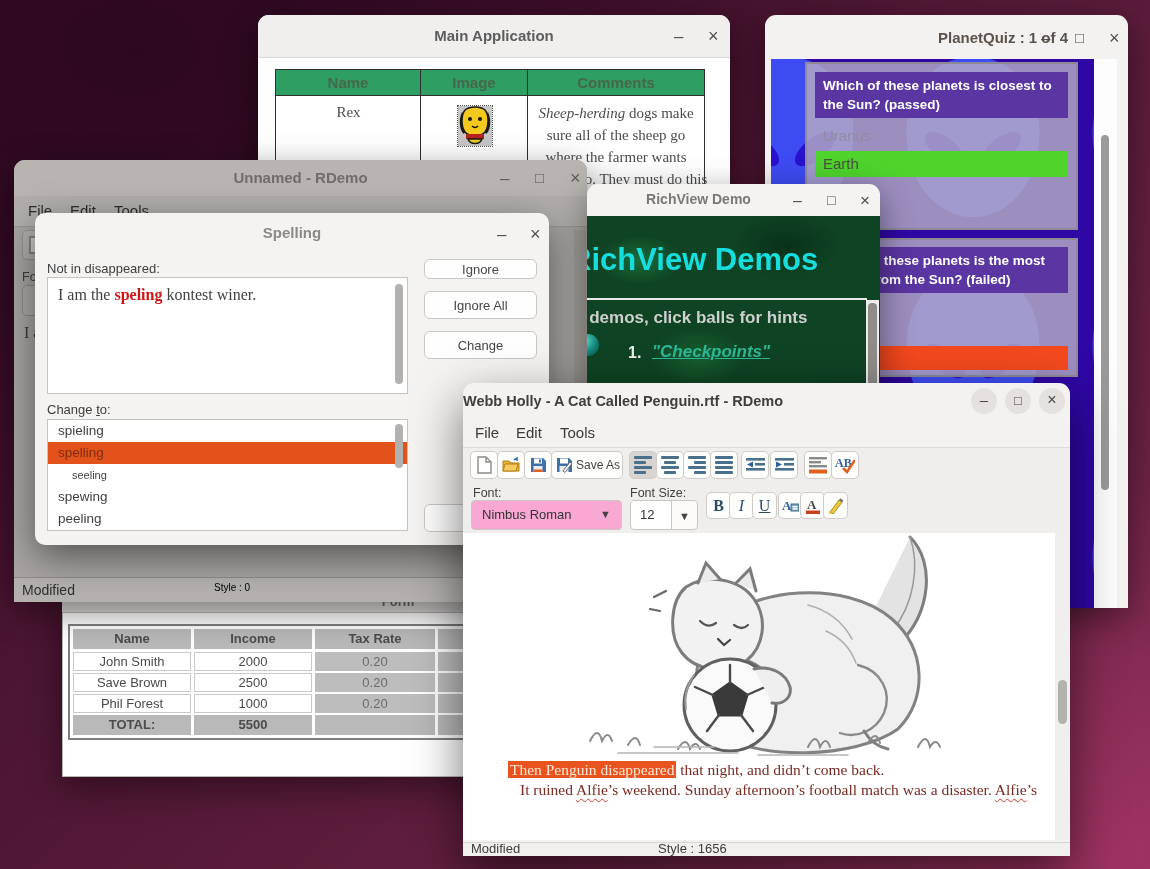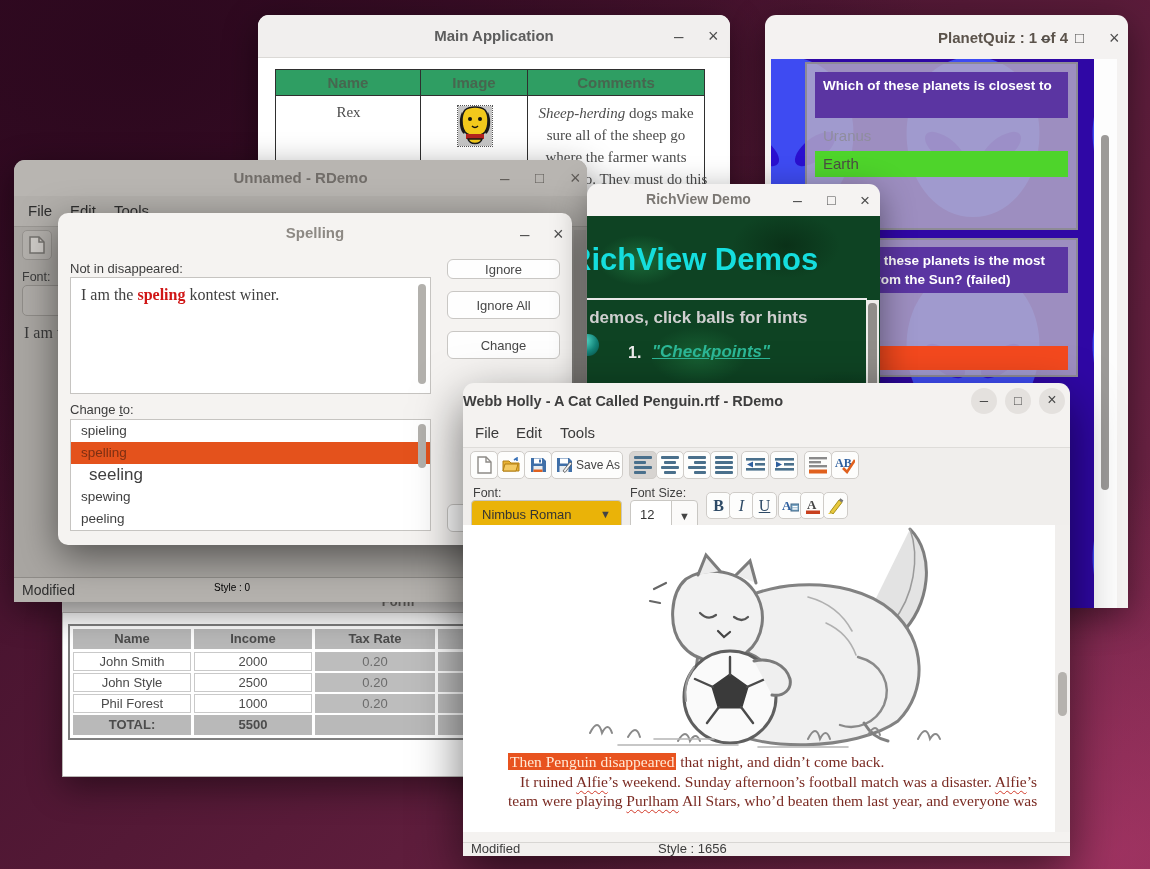--- a/index.html
+++ b/index.html
@@ -74,20 +74,21 @@
           <ellipse cx="50" cy="104" rx="24" ry="11" fill="#2a10cf" transform="rotate(38 50 104)"></ellipse>
           <ellipse cx="106" cy="104" rx="24" ry="11" fill="#2a10cf" transform="rotate(-38 106 104)"></ellipse>
         </pattern>
       </defs>
       <rect width="346" height="549" fill="url(#alien)"></rect>
     </svg>
 
     <div class="abs" style="left:34px;top:3px;width:273px;height:168px;background:rgba(182,172,198,.82);border:2px solid #8d8a96;box-sizing:border-box">
       <div class="abs" style="left:8px;top:8px;width:253px;height:46px;background:#5b35a2;color:#fff;font-weight:bold;font-size:13.5px;line-height:19px;padding:4px 8px;box-sizing:border-box">
         <div>Which of these planets is closest to</div>
+        <div>the Sun? (passed)</div>
       </div>
       <div class="abs" style="left:16px;top:63px;font-size:15px;color:#8f8d9e">Uranus</div>
       <div class="abs" style="left:8px;top:87px;width:253px;height:26px;background:#4ed42b;color:#4a4f42;font-size:15px;line-height:26px;padding-left:8px;box-sizing:border-box">
         <span>Earth</span>
       </div>
       <div class="abs" style="left:16px;top:121px;font-size:15px;color:#3f3f4c">Neptune</div>
     </div>
 
     <div class="abs" style="left:34px;top:179px;width:273px;height:139px;background:rgba(182,172,198,.82);border:2px solid #8d8a96;box-sizing:border-box">
       <div class="abs" style="left:8px;top:7px;width:253px;height:46px;background:#5b35a2;color:#fff;font-weight:bold;font-size:13.5px;line-height:19px;padding:4px 8px;box-sizing:border-box">
@@ -113,21 +114,21 @@
     <div class="abs" style="left:3px;top:3px;width:118px;height:20px;background:#b9b9b9;text-align:center;line-height:20px;font-weight:bold;font-size:13px;color:#4c4c4c">Name</div>
     <div class="abs" style="left:124px;top:3px;width:118px;height:20px;background:#b9b9b9;text-align:center;line-height:20px;font-weight:bold;font-size:13px;color:#4c4c4c">Income</div>
     <div class="abs" style="left:245px;top:3px;width:120px;height:20px;background:#b9b9b9;text-align:center;line-height:20px;font-weight:bold;font-size:13px;color:#4c4c4c">Tax Rate</div>
     <div class="abs" style="left:368px;top:3px;width:66px;height:20px;background:#b9b9b9"></div>
 
     <div class="abs" style="left:3px;top:26px;width:118px;height:19px;border:1px solid #c9c9c9;box-sizing:border-box;text-align:center;line-height:17px;font-size:13px;color:#4a4a4a">John Smith</div>
     <div class="abs" style="left:124px;top:26px;width:118px;height:19px;border:1px solid #c9c9c9;box-sizing:border-box;text-align:center;line-height:17px;font-size:13px;color:#4a4a4a">2000</div>
     <div class="abs" style="left:245px;top:26px;width:120px;height:19px;background:#bdbdbd;text-align:center;line-height:19px;font-size:13px;color:#6b6b6b">0.20</div>
     <div class="abs" style="left:368px;top:26px;width:66px;height:19px;background:#bdbdbd"></div>
 
-    <div class="abs" style="left:3px;top:47px;width:118px;height:19px;border:1px solid #c9c9c9;box-sizing:border-box;text-align:center;line-height:17px;font-size:13px;color:#4a4a4a">John Style</div>
+    <div class="abs" style="left:3px;top:47px;width:118px;height:19px;border:1px solid #c9c9c9;box-sizing:border-box;text-align:center;line-height:17px;font-size:13px;color:#4a4a4a">Save Brown</div>
     <div class="abs" style="left:124px;top:47px;width:118px;height:19px;border:1px solid #c9c9c9;box-sizing:border-box;text-align:center;line-height:17px;font-size:13px;color:#4a4a4a">2500</div>
     <div class="abs" style="left:245px;top:47px;width:120px;height:19px;background:#bdbdbd;text-align:center;line-height:19px;font-size:13px;color:#6b6b6b">0.20</div>
     <div class="abs" style="left:368px;top:47px;width:66px;height:19px;background:#bdbdbd"></div>
 
     <div class="abs" style="left:3px;top:68px;width:118px;height:19px;border:1px solid #c9c9c9;box-sizing:border-box;text-align:center;line-height:17px;font-size:13px;color:#4a4a4a">Phil Forest</div>
     <div class="abs" style="left:124px;top:68px;width:118px;height:19px;border:1px solid #c9c9c9;box-sizing:border-box;text-align:center;line-height:17px;font-size:13px;color:#4a4a4a">1000</div>
     <div class="abs" style="left:245px;top:68px;width:120px;height:19px;background:#bdbdbd;text-align:center;line-height:19px;font-size:13px;color:#6b6b6b">0.20</div>
     <div class="abs" style="left:368px;top:68px;width:66px;height:19px;background:#bdbdbd"></div>
 
     <div class="abs" style="left:3px;top:89px;width:118px;height:20px;background:#b9b9b9;text-align:center;line-height:20px;font-weight:bold;font-size:13px;color:#4c4c4c">TOTAL:</div>
@@ -163,21 +164,21 @@
   <div class="abs" style="right:1px;top:70px;width:12px;bottom:26px;background:#a19e9a">
     <div class="abs" style="left:2px;top:160px;width:8px;height:190px;background:#c9c6c2;border-radius:4px"></div>
   </div>
 
   <div class="abs" style="left:0;right:0;bottom:0;height:24px;background:#b5b2ae;border-top:1px solid #8f8c88">
     <span class="abs" style="left:8px;top:4px;font-size:14px;color:#2f2f2f">Modified</span>
     <span class="abs" style="left:200px;top:4px;font-size:10px;color:#000000">Style : 0</span>
   </div>
 </div>
 
-<div style="position:absolute;left:58px;top:213px;width:514px;height:332px;background:#f5f3f1;z-index:5;border-radius:10px;box-shadow:0 12px 38px rgba(0,0,0,.5);overflow:hidden">
+<div style="position:absolute;left:35px;top:213px;width:514px;height:332px;background:#f5f3f1;z-index:5;border-radius:10px;box-shadow:0 12px 38px rgba(0,0,0,.5);overflow:hidden">
   <div class="abs" style="left:0;top:0;right:0;height:42px"></div>
   <div class="abs" style="left:0;right:0;top:11px;text-align:center;font-size:15px;font-weight:bold;color:#8d8984">Spelling</div>
   <div class="glyph" style="left:462px;top:13px;font-size:17px">–</div>
   <div class="glyph" style="left:495px;top:12px;font-size:18px">×</div>
 
   <div class="abs" style="left:12px;top:48px;font-size:13px;color:#3d3d3d">Not in disappeared:</div>
 
   <div class="abs" style="left:12px;top:64px;width:361px;height:117px;background:#fff;border:1px solid #c6c4c1;box-sizing:border-box">
     <div class="abs serif" style="left:10px;top:8px;font-size:16px;color:#414141;white-space:nowrap">
       <span>I am the </span><b style="color:#d01616">speling</b><span> kontest winer.</span>
@@ -189,21 +190,21 @@
   <button class="abs" style="left:389px;top:78px;width:113px;height:28px;background:#fefefe;border:1px solid #c9c7c4;border-radius:6px;font-size:13px;color:#474747;font-family:inherit">Ignore All</button>
   <button class="abs" style="left:389px;top:118px;width:113px;height:28px;background:#fefefe;border:1px solid #c9c7c4;border-radius:6px;font-size:13px;color:#474747;font-family:inherit">Change</button>
 
   <div class="abs" style="left:12px;top:189px;font-size:13px;color:#3d3d3d">
     <span>Change </span><u>t</u><span>o:</span>
   </div>
 
   <div class="abs" style="left:12px;top:206px;width:361px;height:112px;background:#fff;border:1px solid #c6c4c1;box-sizing:border-box">
     <div style="height:22px;line-height:22px;padding-left:10px;font-size:13.5px;color:#3f3f3f">spieling</div>
     <div style="height:22px;line-height:22px;padding-left:10px;font-size:13.5px;background:#e4521c;color:#7d2f12">spelling</div>
-    <div style="height:22px;line-height:22px;padding-left:18px;font-size:17px;color:#3f3f3f">seeling</div>
+    <div style="height:22px;line-height:22px;padding-left:24px;font-size:11px;color:#3f3f3f">seeling</div>
     <div style="height:22px;line-height:22px;padding-left:10px;font-size:13.5px;color:#3f3f3f">spewing</div>
     <div style="height:22px;line-height:22px;padding-left:10px;font-size:13.5px;color:#3f3f3f">peeling</div>
     <div class="abs" style="right:4px;top:4px;width:8px;height:44px;background:#b3b1ad;border-radius:4px"></div>
   </div>
 
   <button class="abs" style="left:389px;top:291px;width:113px;height:28px;background:#fefefe;border:1px solid #c9c7c4;border-radius:6px"></button>
 </div>
 
 <div class="win" style="left:587px;top:184px;width:293px;height:400px;background:#f5f3f2;z-index:6">
   <div class="abs" style="left:0;top:0;right:0;height:32px"></div>
@@ -336,21 +337,21 @@
     <div class="tbtn" style="left:368px;top:3px">
       <svg width="20" height="18" viewBox="0 0 20 18">
           <text x="0" y="11" font-family="Liberation Serif,serif" font-size="12" font-weight="bold" fill="#2e5f9e">AB</text>
           <path d="M8,12 l4,4 l8,-12" fill="none" stroke="#e0611e" stroke-width="2.6"></path>
         </svg>
     </div>
   </div>
 
   <div class="abs" style="left:0;top:98px;right:0;height:55px;background:#f0eeec;border-bottom:1px solid #cfcdc9">
     <div class="abs" style="left:10px;top:5px;font-size:12.5px;color:#3f3f3f">Font:</div>
-    <div class="abs" style="left:8px;top:19px;width:151px;height:30px;background:#eab308;border:1px solid #c9c7c3;border-radius:4px;box-sizing:border-box">
+    <div class="abs" style="left:8px;top:19px;width:151px;height:30px;background:#f9a8d4;border:1px solid #c9c7c3;border-radius:4px;box-sizing:border-box">
       <span style="position:absolute;left:10px;top:6px;font-size:13px;color:#333">Nimbus Roman</span>
       <span style="position:absolute;right:10px;top:7px;font-size:11px;color:#444">▼</span>
     </div>
     <div class="abs" style="left:167px;top:5px;font-size:12.5px;color:#3f3f3f">Font Size:</div>
     <div class="abs" style="left:167px;top:19px;width:42px;height:30px;background:#fff;border:1px solid #c9c7c3;border-radius:4px 0 0 4px;box-sizing:border-box">
       <span style="position:absolute;left:9px;top:6px;font-size:13px;color:#333">12</span>
     </div>
     <div class="abs" style="left:208px;top:19px;width:27px;height:30px;background:#fbfaf9;border:1px solid #c9c7c3;border-radius:0 4px 4px 0;box-sizing:border-box;text-align:center;line-height:28px">
       <span style="font-size:11px;color:#444">▼</span>
     </div>
@@ -379,21 +380,21 @@
     </div>
     <div class="tbtn" style="left:360px;top:11px;width:25px;height:27px">
       <svg width="16" height="16" viewBox="0 0 16 16">
           <path d="M2,14 L11,2 l3,2.4 L5,16 z" fill="#e8c83c" stroke="#a8901a" stroke-width="1"></path>
           <path d="M11,2 l3,2.4 l1.4,-1.8 l-3,-2.4 z" fill="#777"></path>
           <path d="M2,14 l-2,2 l3,0 z" fill="#e8c83c"></path>
         </svg>
     </div>
   </div>
 
-  <div class="abs" style="left:0;top:142px;right:0;height:307px;background:#fff;overflow:hidden">
+  <div class="abs" style="left:0;top:150px;right:0;height:307px;background:#fff;overflow:hidden">
 
     <svg class="abs" style="left:95px;top:2px" width="445" height="224" viewBox="0 0 445 224">
       <g stroke="#8b8b8b" stroke-width="3" fill="none" stroke-linecap="round">
 
         <path d="M352,2 C378,28 372,78 342,108 C328,121 308,126 297,114" fill="#e3e3e3" stroke="#7e7e7e"></path>
         <path d="M352,2 C362,30 356,70 334,96" stroke="#9a9a9a" stroke-width="1.5"></path>
 
         <path d="M158,92 C190,52 288,44 334,84 C368,114 370,164 340,194 C298,224 196,226 162,198 C130,171 132,124 158,92 Z" fill="#f0f0f0" stroke="#828282"></path>
         <path d="M250,70 q30,8 44,34 M268,96 q22,10 30,32 M196,74 q-16,18 -18,40" stroke="#b0b0b0" stroke-width="1.6"></path>
 
@@ -423,21 +424,20 @@
         <path d="M196,134 C212,130 228,138 232,152 C234,162 226,170 214,168" fill="#efefef" stroke="#7a7a7a"></path>
 
         <path d="M32,206 q8,-16 12,0 q6,-12 10,0 M70,210 q8,-14 12,0 M120,214 q8,-14 12,0 q6,-10 10,0 M250,212 q8,-16 12,0 q6,-12 10,0 M310,208 q8,-14 12,0 M360,212 q8,-16 12,0 q6,-10 10,0" stroke="#8a8a8a" stroke-width="2"></path>
         <path d="M60,218 h120 M200,220 h90 M96,212 h60" stroke="#b5b5b5" stroke-width="1.6"></path>
       </g>
     </svg>
 
     <div class="abs serif" style="left:45px;top:227px;width:540px;font-size:15.5px;line-height:19.5px;color:#7a2a22;white-space:nowrap">
       <div><span style="background:#e8531f;color:#ffe9d6;padding:0 2px"><span>Then Penguin disappeared</span></span><span> that night, and didn’t come back.</span></div>
       <div style="text-indent:12px"><span>It ruined </span><span class="sq">Alfie</span><span>’s weekend. Sunday afternoon’s football match was a disaster. </span><span class="sq">Alfie</span><span>’s</span></div>
-      <div><span>team were playing </span><span class="sq">Purlham</span><span> All Stars, who’d beaten them last year, and everyone was</span></div>
     </div>
 
     <div class="abs" style="right:0;top:0;width:15px;height:307px;background:#f1efed">
       <div class="abs" style="left:3px;top:147px;width:9px;height:44px;background:#b5b2ae;border-radius:5px"></div>
     </div>
   </div>
 
   <div class="abs" style="left:0;right:0;bottom:0;height:13px;background:#f2f0ee;border-top:1px solid #d8d6d3">
     <span class="abs" style="left:8px;top:-2px;font-size:13px;color:#3c3c3c">Modified</span>
     <span class="abs" style="left:195px;top:-2px;font-size:13px;color:#3c3c3c">Style : 1656</span>

